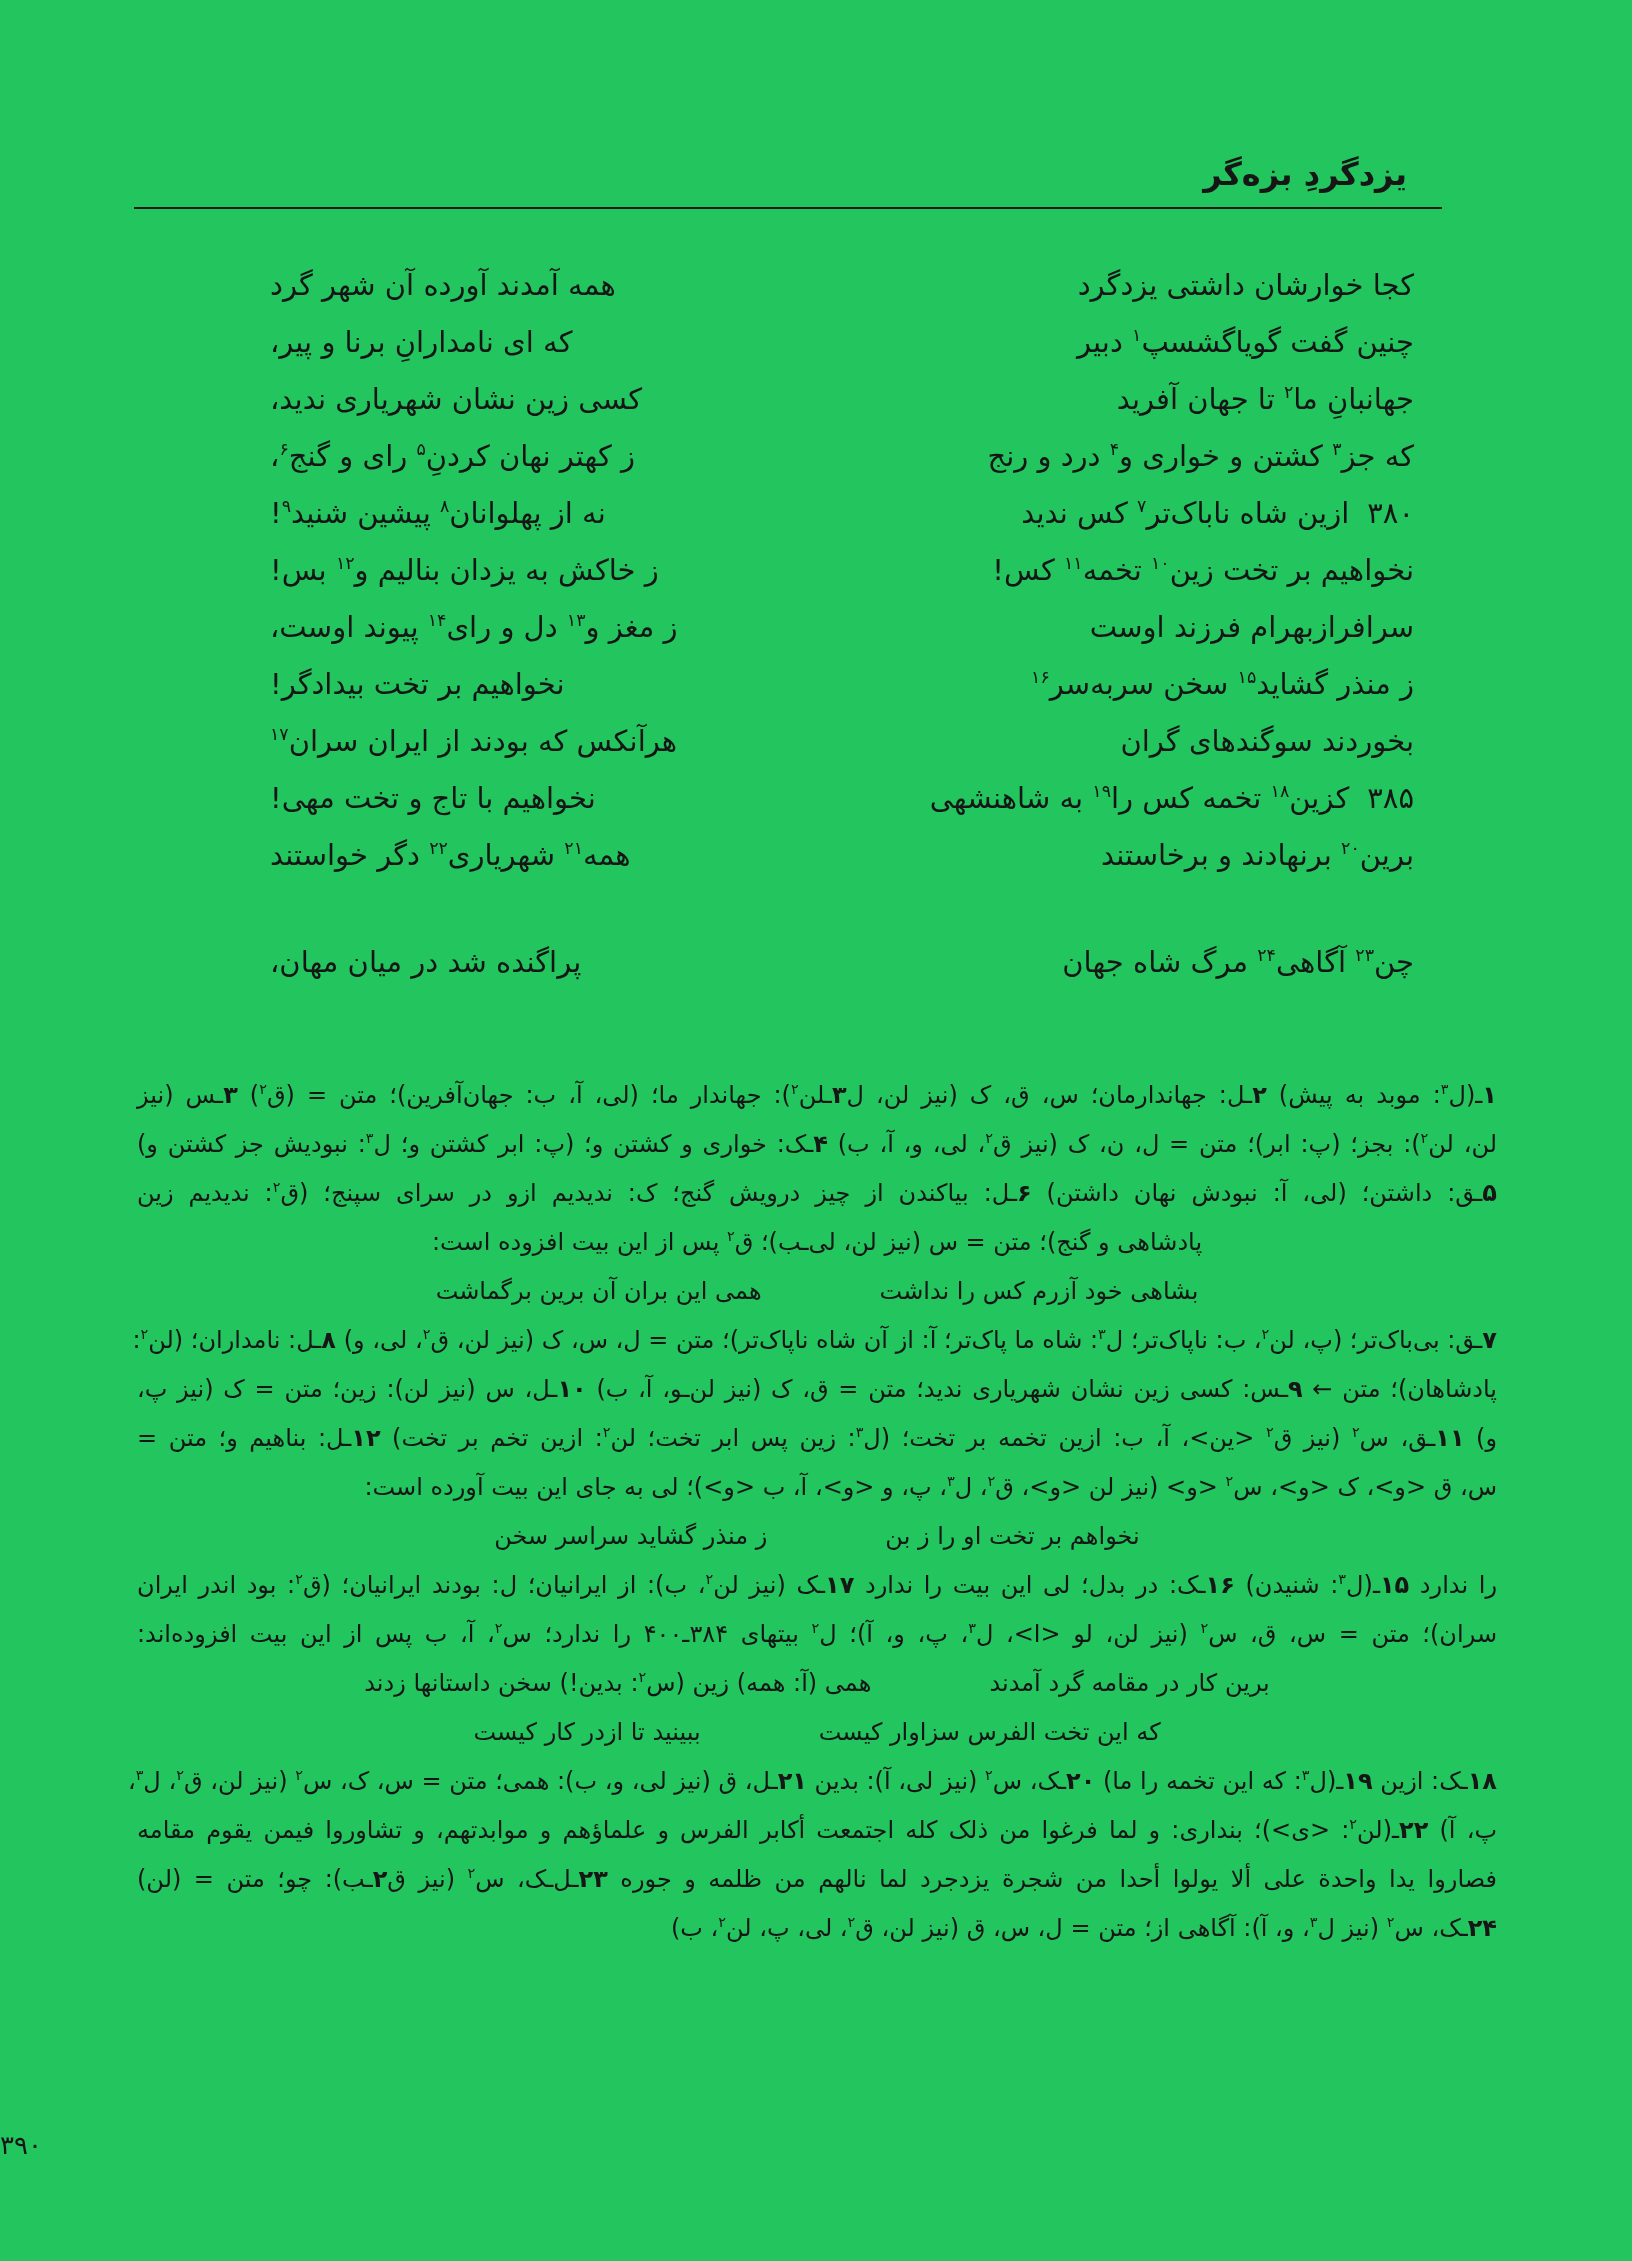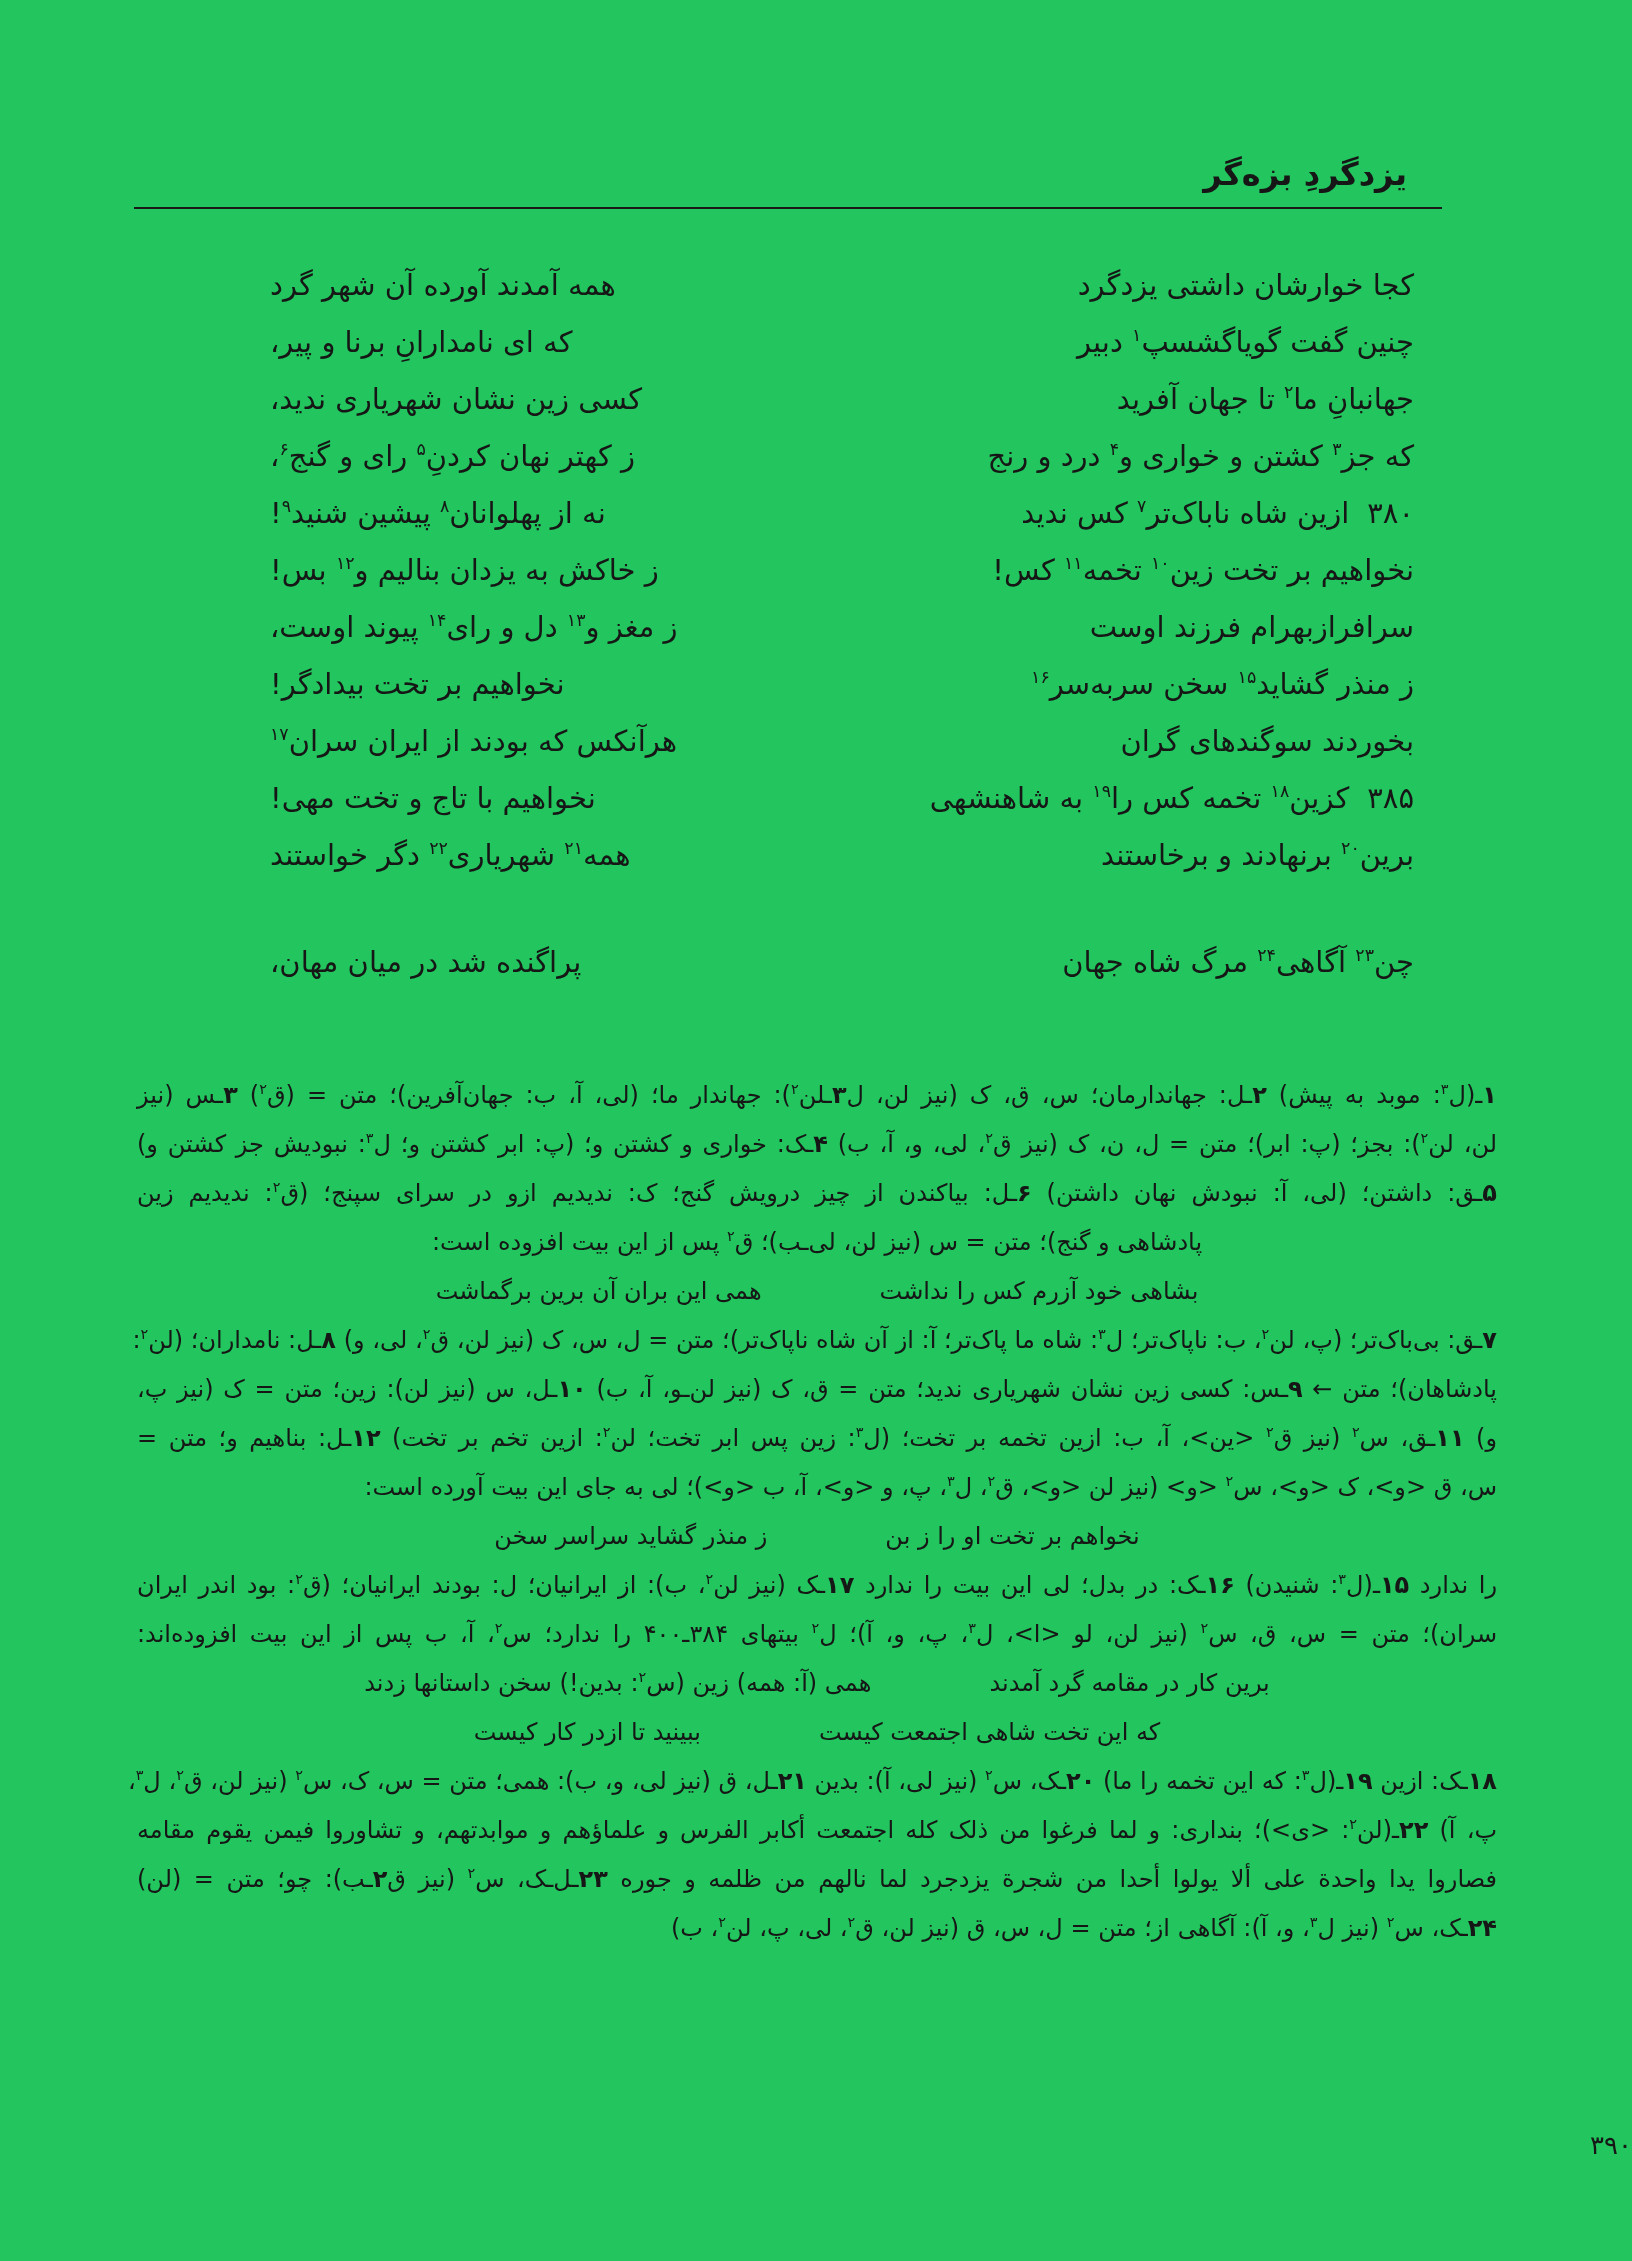--- a/index.html
+++ b/index.html
@@ -42,21 +42,21 @@
   .app-line.justify{text-align:justify;text-align-last:justify;text-justify:inter-word;}
   .app-line.center{text-align:center;text-align-last:center;}
   .app-line.right{text-align:right;text-align-last:right;}
   .app-verse{
     height:49px;line-height:49px;
     display:flex;justify-content:center;gap:118px;white-space:nowrap;
   }
   .note-num{font-weight:bold;}
   .page-number{
     position:absolute;top:2130px;left:0;width:100%;
-    text-align:right;font-size:26px;letter-spacing:4.2px;
+    text-align:left;font-size:26px;letter-spacing:4.2px;
   }
 </style>
 </head>
 <body>
 
 <div class="page">
   <div class="running-head">یزدگردِ بزه‌گر</div>
   <div class="head-rule"></div>
 
   <div class="poem">
@@ -177,21 +177,21 @@
         <span>نخواهم بر تخت او را ز بن</span>
         <span>ز منذر گشاید سراسر سخن</span>
       </div>
       <div class="app-line justify">را ندارد <b class="note-num">۱۵</b>ـ(ل<sup>۳</sup>: شنیدن) <b class="note-num">۱۶</b>ـک: در بدل؛ لی این بیت را ندارد <b class="note-num">۱۷</b>ـک (نیز لن<sup>۲</sup>، ب): از ایرانیان؛ ل: بودند ایرانیان؛ (ق<sup>۲</sup>: بود اندر ایران</div>
       <div class="app-line justify">سران)؛ متن = س، ق، س<sup>۲</sup> (نیز لن، لو &lt;ا&gt;، ل<sup>۳</sup>، پ، و، آ)؛ ل<sup>۲</sup> بیتهای ۳۸۴ـ۴۰۰ را ندارد؛ س<sup>۲</sup>، آ، ب پس از این بیت افزوده‌اند:</div>
       <div class="app-verse">
         <span>برین کار در مقامه گرد آمدند</span>
         <span>همی (آ: همه) زین (س<sup>۲</sup>: بدین!) سخن داستانها زدند</span>
       </div>
       <div class="app-verse">
-        <span>که این تخت شاهی اجتمعت کیست</span>
+        <span>که این تخت الفرس سزاوار کیست</span>
         <span>ببینید تا ازدر کار کیست</span>
       </div>
       <div class="app-line justify"><b class="note-num">۱۸</b>ـک: ازین <b class="note-num">۱۹</b>ـ(ل<sup>۳</sup>: که این تخمه را ما) <b class="note-num">۲۰</b>ـک، س<sup>۲</sup> (نیز لی، آ): بدین <b class="note-num">۲۱</b>ـل، ق (نیز لی، و، ب): همی؛ متن = س، ک، س<sup>۲</sup> (نیز لن، ق<sup>۲</sup>، ل<sup>۳</sup>،</div>
       <div class="app-line justify">پ، آ) <b class="note-num">۲۲</b>ـ(لن<sup>۲</sup>: &lt;ی&gt;)؛ بنداری: و لما فرغوا من ذلک کله اجتمعت أکابر الفرس و علماؤهم و موابدتهم، و تشاوروا فیمن یقوم مقامه</div>
       <div class="app-line justify">فصاروا یدا واحدة علی ألا یولوا أحدا من شجرة یزدجرد لما نالهم من ظلمه و جوره <b class="note-num">۲۳</b>ـل‌ـک، س<sup>۲</sup> (نیز ق<b class="note-num">۲</b>ـب): چو؛ متن = (لن)</div>
       <div class="app-line right"><b class="note-num">۲۴</b>ـک، س<sup>۲</sup> (نیز ل<sup>۳</sup>، و، آ): آگاهی از؛ متن = ل، س، ق (نیز لن، ق<sup>۲</sup>، لی، پ، لن<sup>۲</sup>، ب)</div>
     </div>
 
   <div class="page-number">۳۹۰</div>
 </div>

